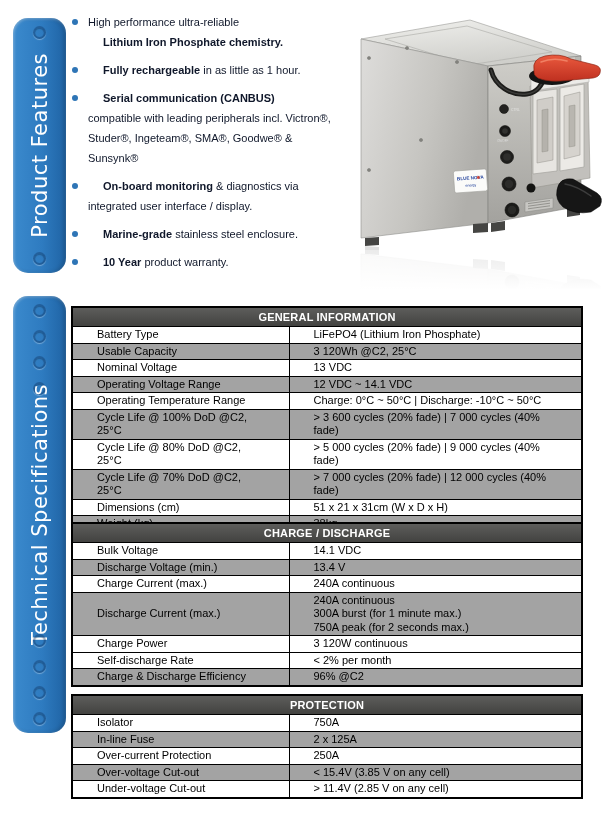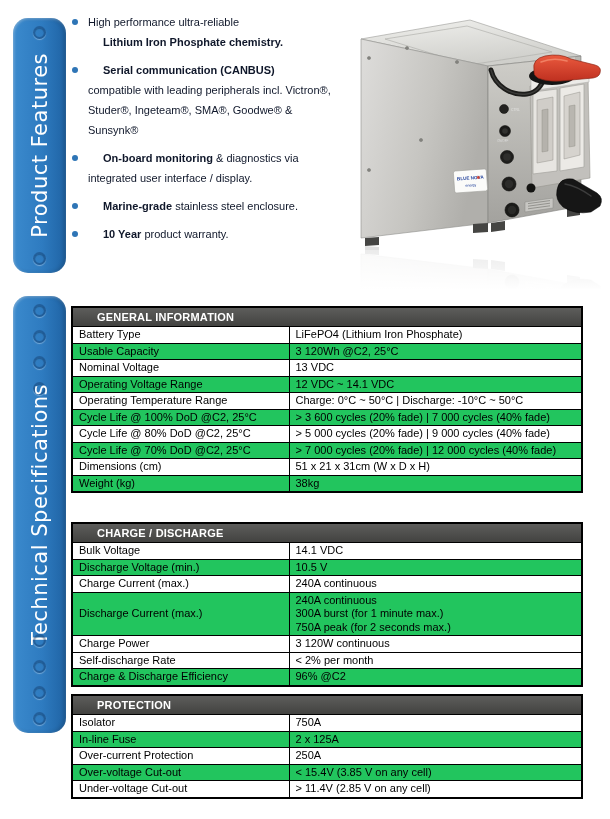--- a/index.html
+++ b/index.html
@@ -41,28 +41,28 @@
   .product { position:absolute; left:345px; top:10px; width:265px; height:280px; }
 
   
   .spec-table {
     position:absolute; left:71px; width:512px;
     border-collapse:collapse; table-layout:fixed;
     font-size:11px; color:#000; border:2px solid #000;
   }
   .spec-table th {
     background:linear-gradient(180deg,#5d5d5b,#424240);
-    color:#fff; text-align:left; font-weight:bold; font-size:11px;
+    color:#fff; text-align:center; font-weight:bold; font-size:11px;
     padding:3px 24px; border:1px solid #000; letter-spacing:0.2px;
   }
   .spec-table td {
-    border:1px solid #000; padding:1px 6px; line-height:13.5px;
+    border:1px solid #000; padding:1px 24px; line-height:13.5px;
     vertical-align:middle; white-space:pre-line; background:#fff;
   }
-  .spec-table tr.alt td { background:#22c55e; }
+  .spec-table tr.alt td { background:#a3a3a3; }
   .t-general    { top:306px; }
   .t-charge     { top:522px; }
   .t-protection { top:694px; }
 </style>
 </head>
 <body>
 
 <div class="page">
 
   <div class="banner banner-1">
@@ -88,20 +88,24 @@
       <div class="rivet"></div>
       <div class="rivet"></div>
       <div class="rivet"></div>
     </div>
   </div>
 
   <div class="features" id="features">
       <div class="feature">
         <span class="dot"></span>
         <span class="text"><span>High performance ultra-reliable</span><br><span class="b">Lithium Iron Phosphate chemistry.</span></span>
+      </div>
+      <div class="feature">
+        <span class="dot"></span>
+        <span class="text"><span class="b">Fully rechargeable</span><span> in as little as 1 hour.</span></span>
       </div>
       <div class="feature">
         <span class="dot"></span>
         <span class="text"><span class="b">Serial communication (CANBUS)</span><br><span>compatible with leading peripherals incl. Victron®, Studer®, Ingeteam®, SMA®, Goodwe® &amp; Sunsynk®</span></span>
       </div>
       <div class="feature">
         <span class="dot"></span>
         <span class="text"><span class="b">On-board monitoring</span><span> &amp; diagnostics via integrated user interface / display.</span></span>
       </div>
       <div class="feature">
@@ -288,21 +292,21 @@
           <th colspan="2">CHARGE / DISCHARGE</th>
         </tr>
       </thead>
     <tbody>
         <tr>
           <td>Bulk Voltage</td>
           <td>14.1 VDC</td>
         </tr>
         <tr class="alt">
           <td>Discharge Voltage (min.)</td>
-          <td>10.5 V</td>
+          <td>13.4 V</td>
         </tr>
         <tr>
           <td>Charge Current (max.)</td>
           <td>240A continuous</td>
         </tr>
         <tr class="alt">
           <td>Discharge Current (max.)</td>
           <td>240A continuous
 300A burst (for 1 minute max.)
 750A peak (for 2 seconds max.)</td>

